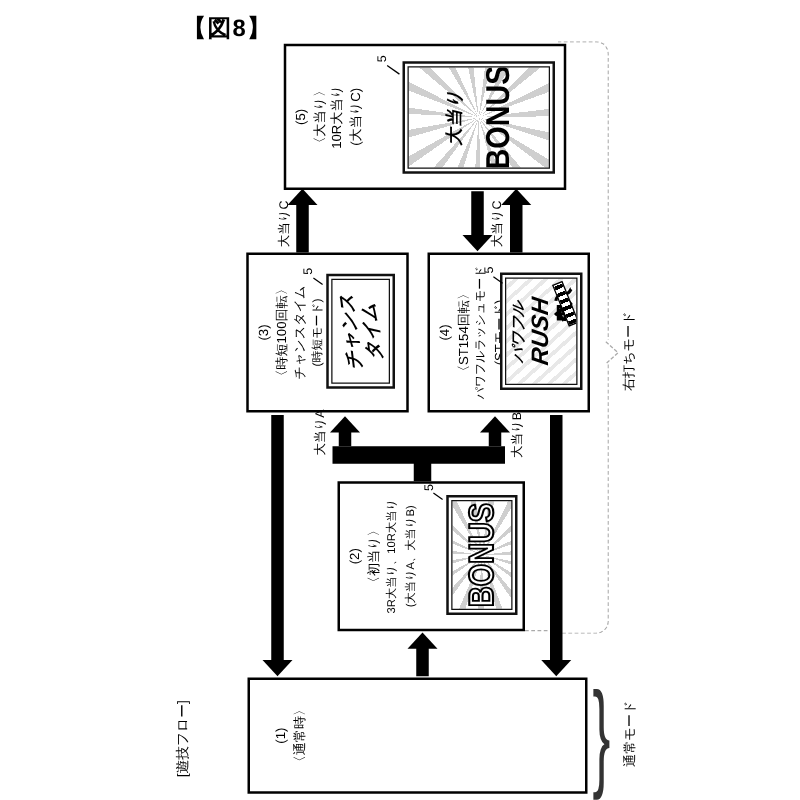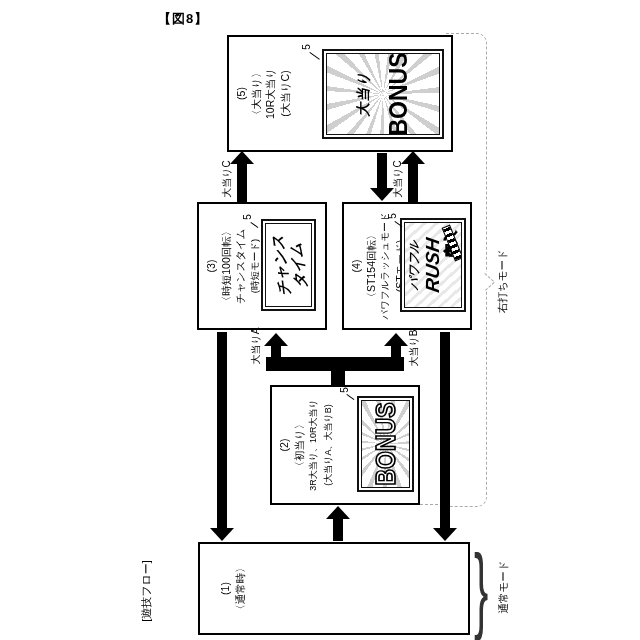--- a/index.html
+++ b/index.html
@@ -32,21 +32,21 @@
   .refnum{position:absolute;font-size:10px;transform:translate(-50%,-50%) rotate(-90deg);}
   .leader{position:absolute;width:12px;height:0;border-top:1px solid #000;transform-origin:0 0;transform:rotate(35deg);}
   .dash-bracket{position:absolute;left:446px;top:33px;width:40px;height:472px;
                 border-top:1px dashed #aaa;border-right:1px dashed #aaa;border-bottom:1px dashed #aaa;
                 border-radius:0 10px 10px 0;}
   .dash-ext{position:absolute;left:420px;top:504px;width:28px;height:0;border-top:1px dashed #aaa;}
   .cusp-cover{position:absolute;left:482px;top:272px;width:8px;height:18px;background:#fff;}
   .cusp-line{position:absolute;width:12px;height:0;border-top:1px dashed #aaa;transform-origin:0 0;}
   .brace{position:absolute;left:474px;top:541px;font-size:95px;line-height:95px;
          transform:scaleX(0.45);transform-origin:0 0;color:#333;font-family:"Liberation Sans",sans-serif;}
-  .figlabel{position:absolute;left:146px;top:10px;font-size:13px;font-weight:bold;letter-spacing:1px;margin-left:12px;}
+  .figlabel{position:absolute;left:146px;top:10px;font-size:19px;font-weight:bold;letter-spacing:1px;}
 </style>
 </head>
 <body>
 
 <div id="canvas">
 
   <div class="figlabel">【図8】</div>
 
   <div class="dash-bracket"></div>
   <div class="dash-ext"></div>

